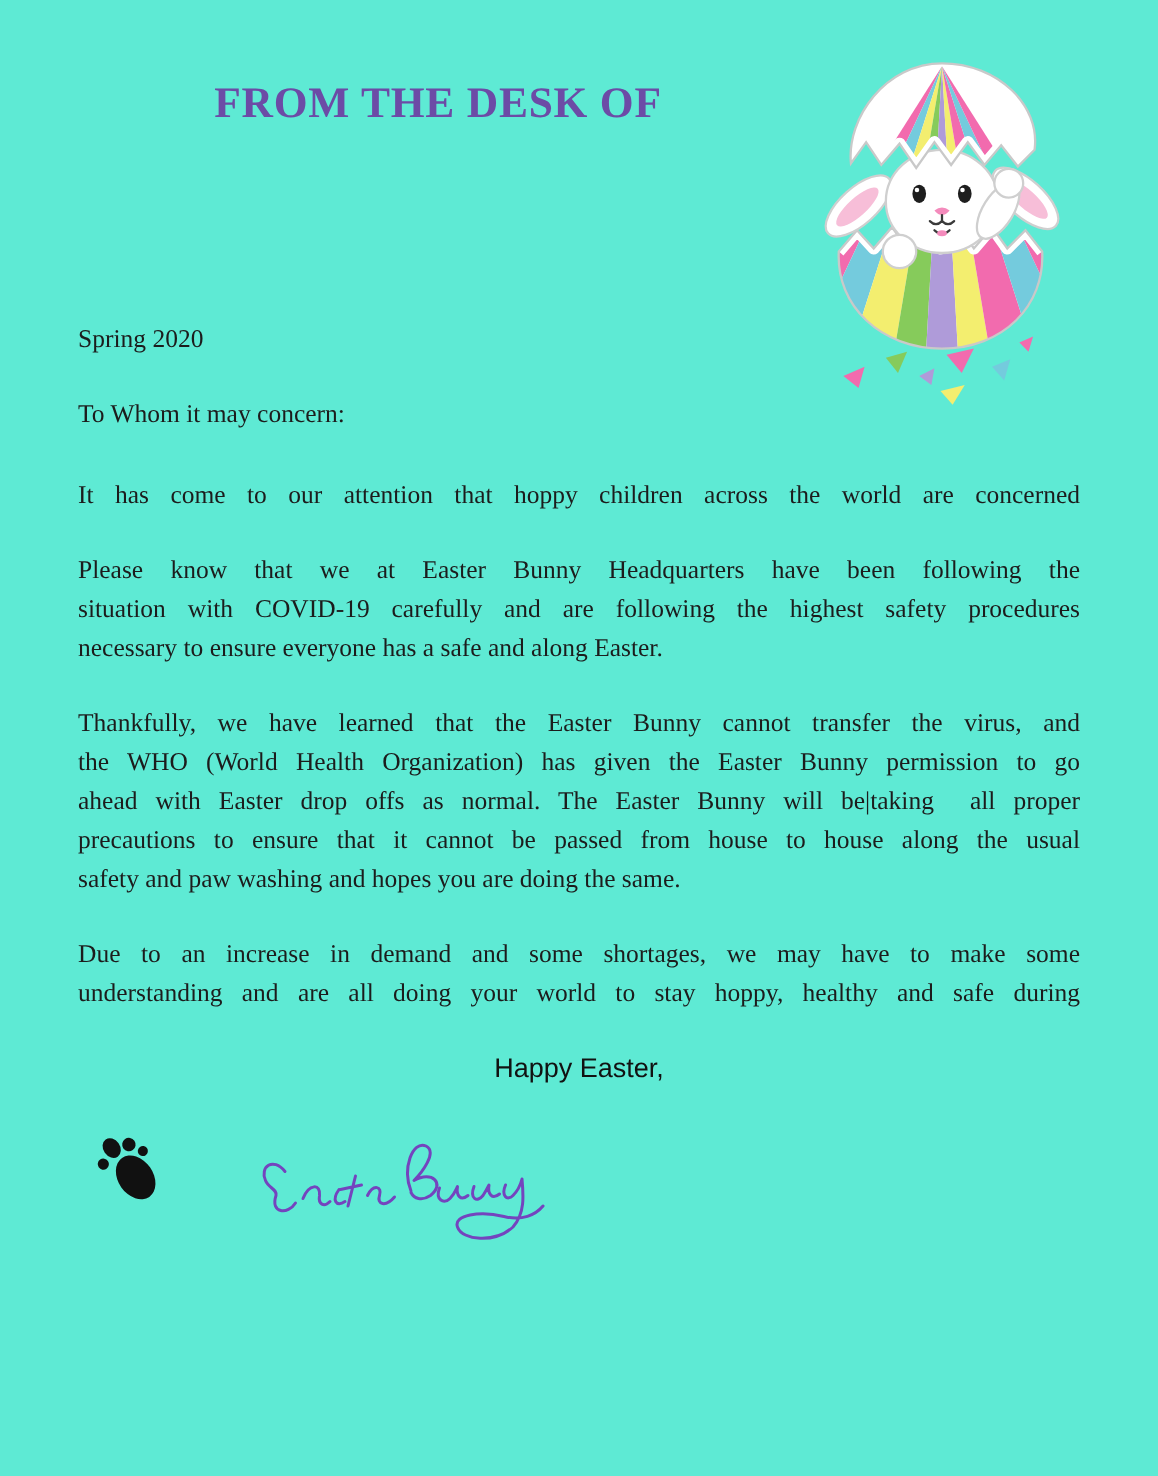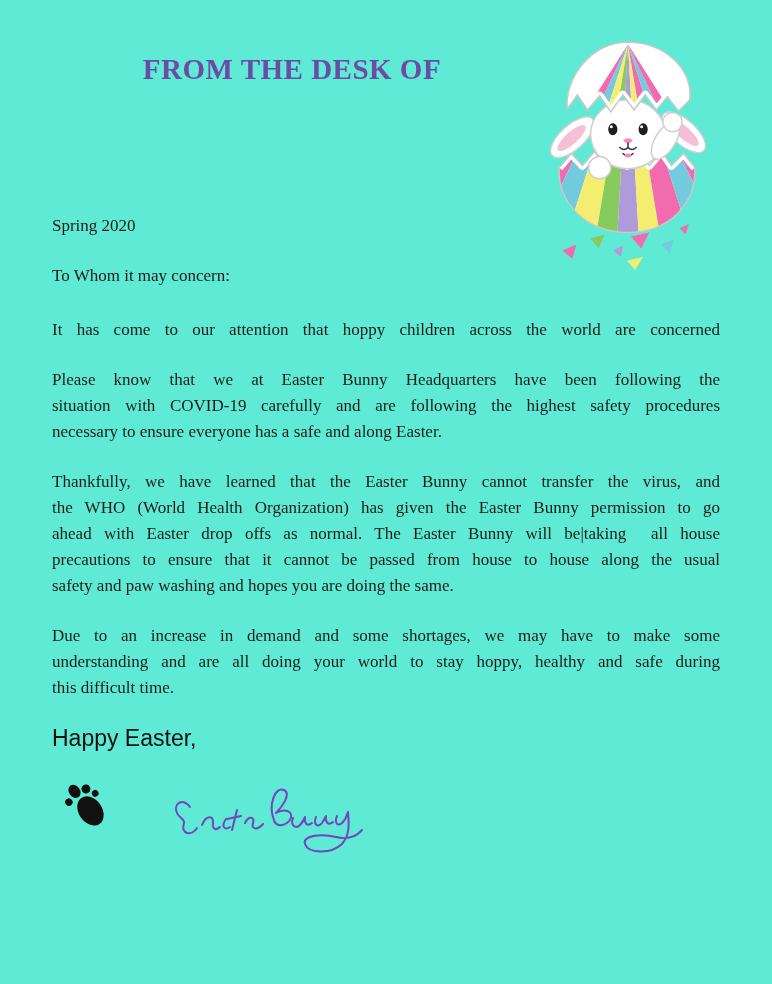--- a/index.html
+++ b/index.html
@@ -31,21 +31,21 @@
   .salutation{margin:0 0 28px 0;}
   .para{margin:0 0 24px 0;}
   .line{
     white-space:pre-wrap;
     text-align:justify;
   }
   .line.just{ text-align-last:justify; }
   .closing{
     margin:16px 0 0 0;
     font-family:"Liberation Sans", sans-serif;
-    font-size:23px;line-height:26px;color:#111111;
+    font-size:18px;line-height:26px;color:#111111;text-align:center;
   }
   .signature-row{
     margin-top:22px;
     display:flex;align-items:flex-start;
   }
   .paw{margin-left:8px;width:56px;height:60px;}
   .signature{margin-left:52px;margin-top:2px;width:196px;height:86px;}
 </style>
 </head>
 <body>
@@ -146,28 +146,27 @@
           <div class="line just">It has come to our attention that hoppy children across the world are concerned</div>
         </div>
         <div class="para">
           <div class="line just">Please know that we at Easter Bunny Headquarters have been following the</div>
           <div class="line just">situation with COVID-19 carefully and are following the highest safety procedures</div>
           <div class="line">necessary to ensure everyone has a safe and along Easter.</div>
         </div>
         <div class="para">
           <div class="line just">Thankfully, we have learned that the Easter Bunny cannot transfer the virus, and</div>
           <div class="line just">the WHO (World Health Organization) has given the Easter Bunny permission to go</div>
-          <div class="line just">ahead with Easter drop offs as normal. The Easter Bunny will be|taking  all house</div>
+          <div class="line just">ahead with Easter drop offs as normal. The Easter Bunny will be|taking  all proper</div>
           <div class="line just">precautions to ensure that it cannot be passed from house to house along the usual</div>
           <div class="line">safety and paw washing and hopes you are doing the same.</div>
         </div>
         <div class="para">
           <div class="line just">Due to an increase in demand and some shortages, we may have to make some</div>
           <div class="line just">understanding and are all doing your world to stay hoppy, healthy and safe during</div>
-          <div class="line">this difficult time.</div>
         </div>
       </div>
 
     <div class="closing">Happy Easter,</div>
 
     <div class="signature-row">
       <svg class="paw" viewBox="0 0 60 62">
         <g transform="rotate(-35 30 34)" fill="#111111">
           <ellipse cx="29" cy="40" rx="12.5" ry="17"></ellipse>
           <circle cx="15.5" cy="19" r="4"></circle>

